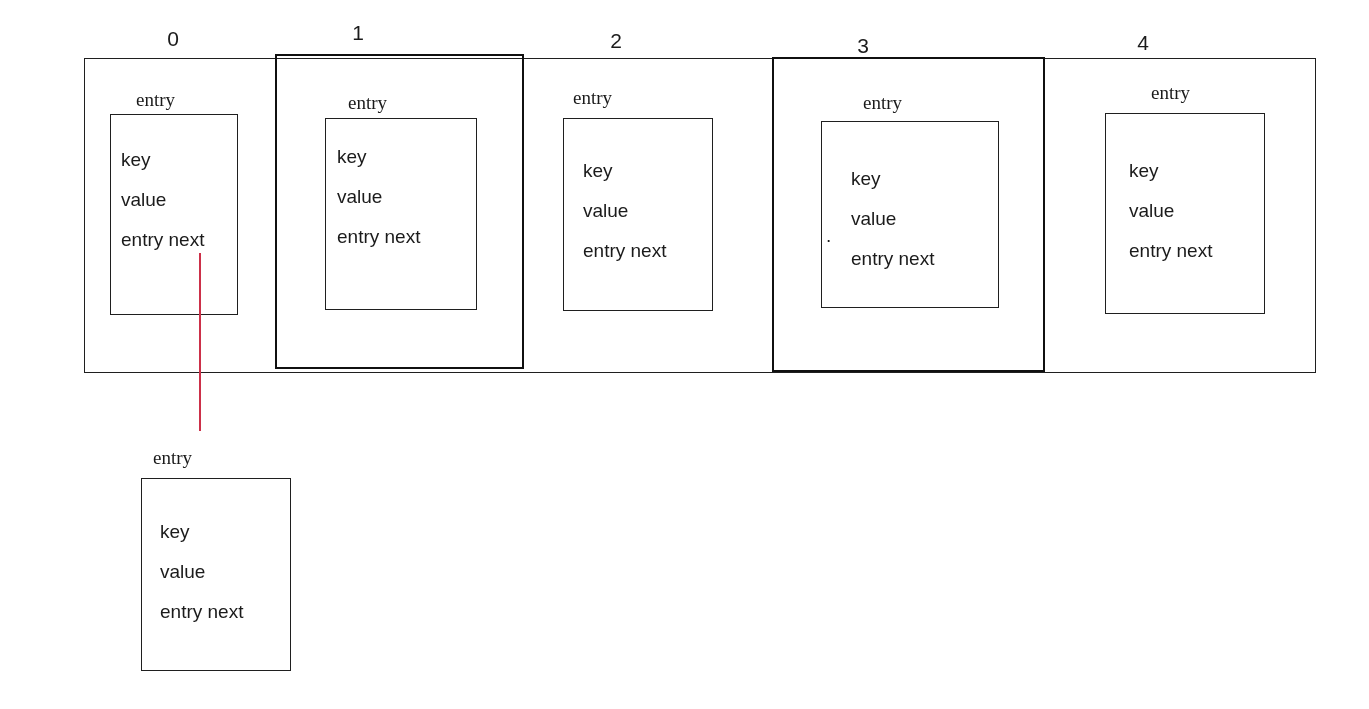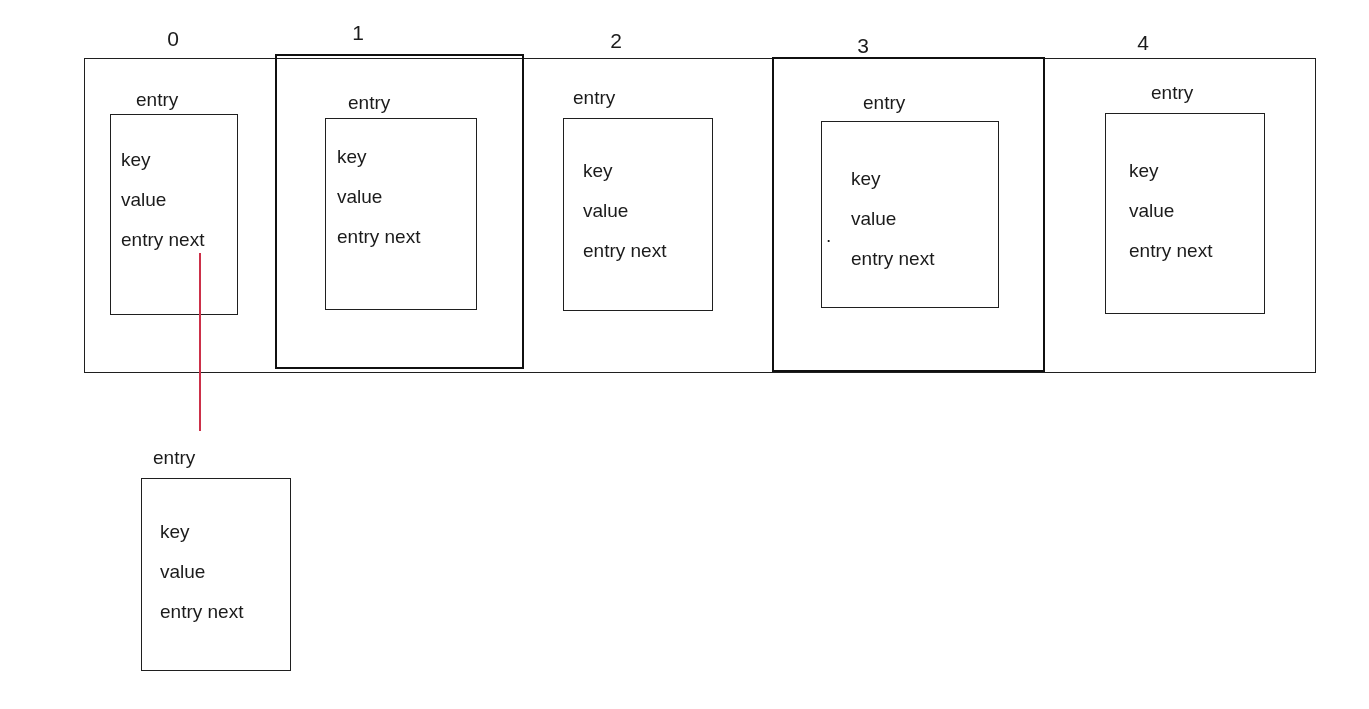--- a/index.html
+++ b/index.html
@@ -3,21 +3,21 @@
 <meta charset="utf-8">
 <style>
   html,body { margin:0; padding:0; background:#ffffff; }
   .canvas {
     position:relative; width:1369px; height:709px; background:#ffffff;
     font-family:"Liberation Sans", sans-serif; color:#1b1b1b; overflow:hidden;
   }
   .rect { position:absolute; border:1px solid #1f1f1f; box-sizing:border-box; background:transparent; }
   .rect.thick { border-width:2px; border-color:#101010; }
   .idx { position:absolute; font-size:21px; transform:translateX(-50%); line-height:24px; }
-  .entry-label { position:absolute; font-size:19px; line-height:24px; }
+  .entry-label { position:absolute; font-size:19px; line-height:24px;font-family:Liberation Serif, serif; }
   .entry-box { position:absolute; border:1px solid #1f1f1f; box-sizing:border-box; background:transparent; }
   .field { font-size:19px; line-height:40px; white-space:nowrap; }
   .pointer { position:absolute; width:2px; background:#cc3049; }
   .stray-dot { position:absolute; font-size:19px; line-height:10px; }
 </style>
 </head>
 <body>
 
 <div class="canvas">
 

